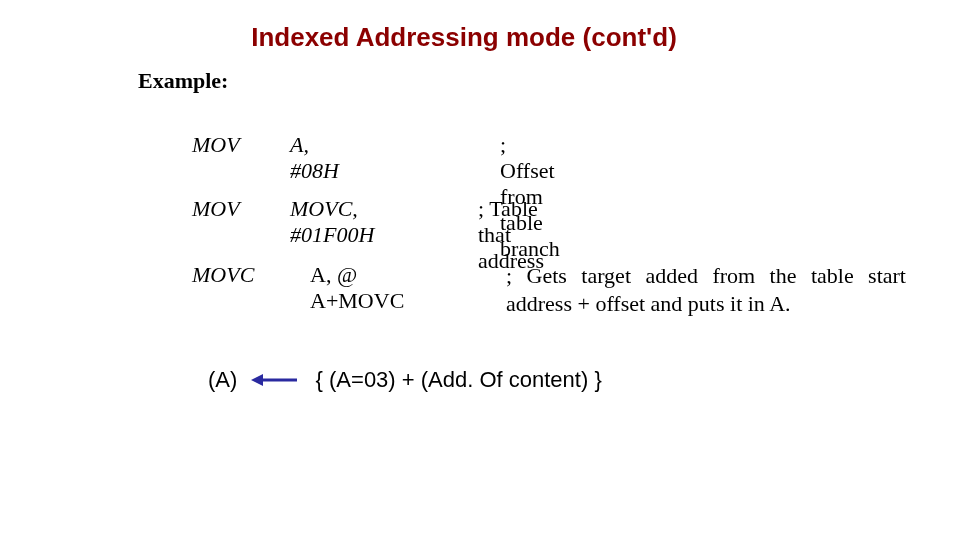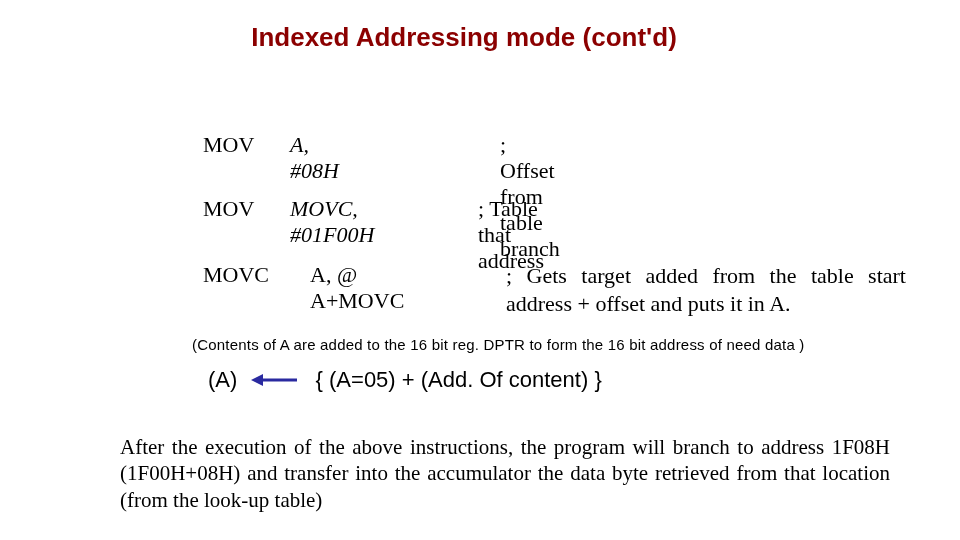--- a/index.html
+++ b/index.html
@@ -36,21 +36,21 @@
     font-weight: bold;
     font-size: 22px;
   }
   .row {
     position: absolute;
     font-size: 22px;
   }
   .row1 { top: 132px; }
   .row2 { top: 196px; }
   .row3 { top: 262px; }
-  .mnemonic { position: absolute; left: 203px; }
+  .mnemonic { position: absolute; left: 192px; font-style: italic; }
   .operand  { position: absolute; left: 290px; font-style: italic; }
   .comment1 { position: absolute; left: 500px; }
   .comment2 { position: absolute; left: 478px; }
   .comment3 {
     position: absolute;
     left: 506px;
     width: 400px;
     line-height: 1.25;
     text-align: justify;
   }
@@ -98,47 +98,46 @@
     text-align: justify;
   }
 </style>
 </head>
 <body>
 
 <div class="slide">
 
   <div class="title">Indexed Addressing mode (cont'd)</div>
 
+  <div class="example-label">Example:</div>
 
   <div class="row row1">
     <span class="mnemonic">MOV</span>
     <span class="operand">A, #08H</span>
     <span class="comment1">; Offset from table branch</span>
   </div>
 
   <div class="row row2">
     <span class="mnemonic">MOV</span>
     <span class="operand">MOVC, #01F00H</span>
     <span class="comment2">; Table that address</span>
   </div>
 
   <div class="row row3">
     <span class="mnemonic">MOVC</span>
     <span class="operand3">A, @ A+MOVC</span>
     <span class="comment3">; Gets target added from the table start address + offset and puts it in A.</span>
   </div>
 
-  <div class="contents-note">(Contents of A are added to the 16 bit reg. DPTR to form the 16 bit address of need data )</div>
 
   <div class="equation-row">
     <span class="equation-a">(A)</span>
     <span class="arrow">
       <svg width="48" height="16" viewBox="0 0 48 16">
         <line x1="46" y1="8" x2="6" y2="8" stroke="#2a2aa0" stroke-width="3"></line>
         <polygon points="0,8 12,2 12,14" fill="#2a2aa0"></polygon>
       </svg>
     </span>
-    <span class="equation-rhs">{ (A=05) + (Add. Of content) }</span>
+    <span class="equation-rhs">{ (A=03) + (Add. Of content) }</span>
   </div>
 
-  <div class="after-text">After the execution of the above instructions, the program will branch to address 1F08H (1F00H+08H) and transfer into the accumulator the data byte retrieved from that location (from the look-up table)</div>
 
 </div>
 
 </body></html>

